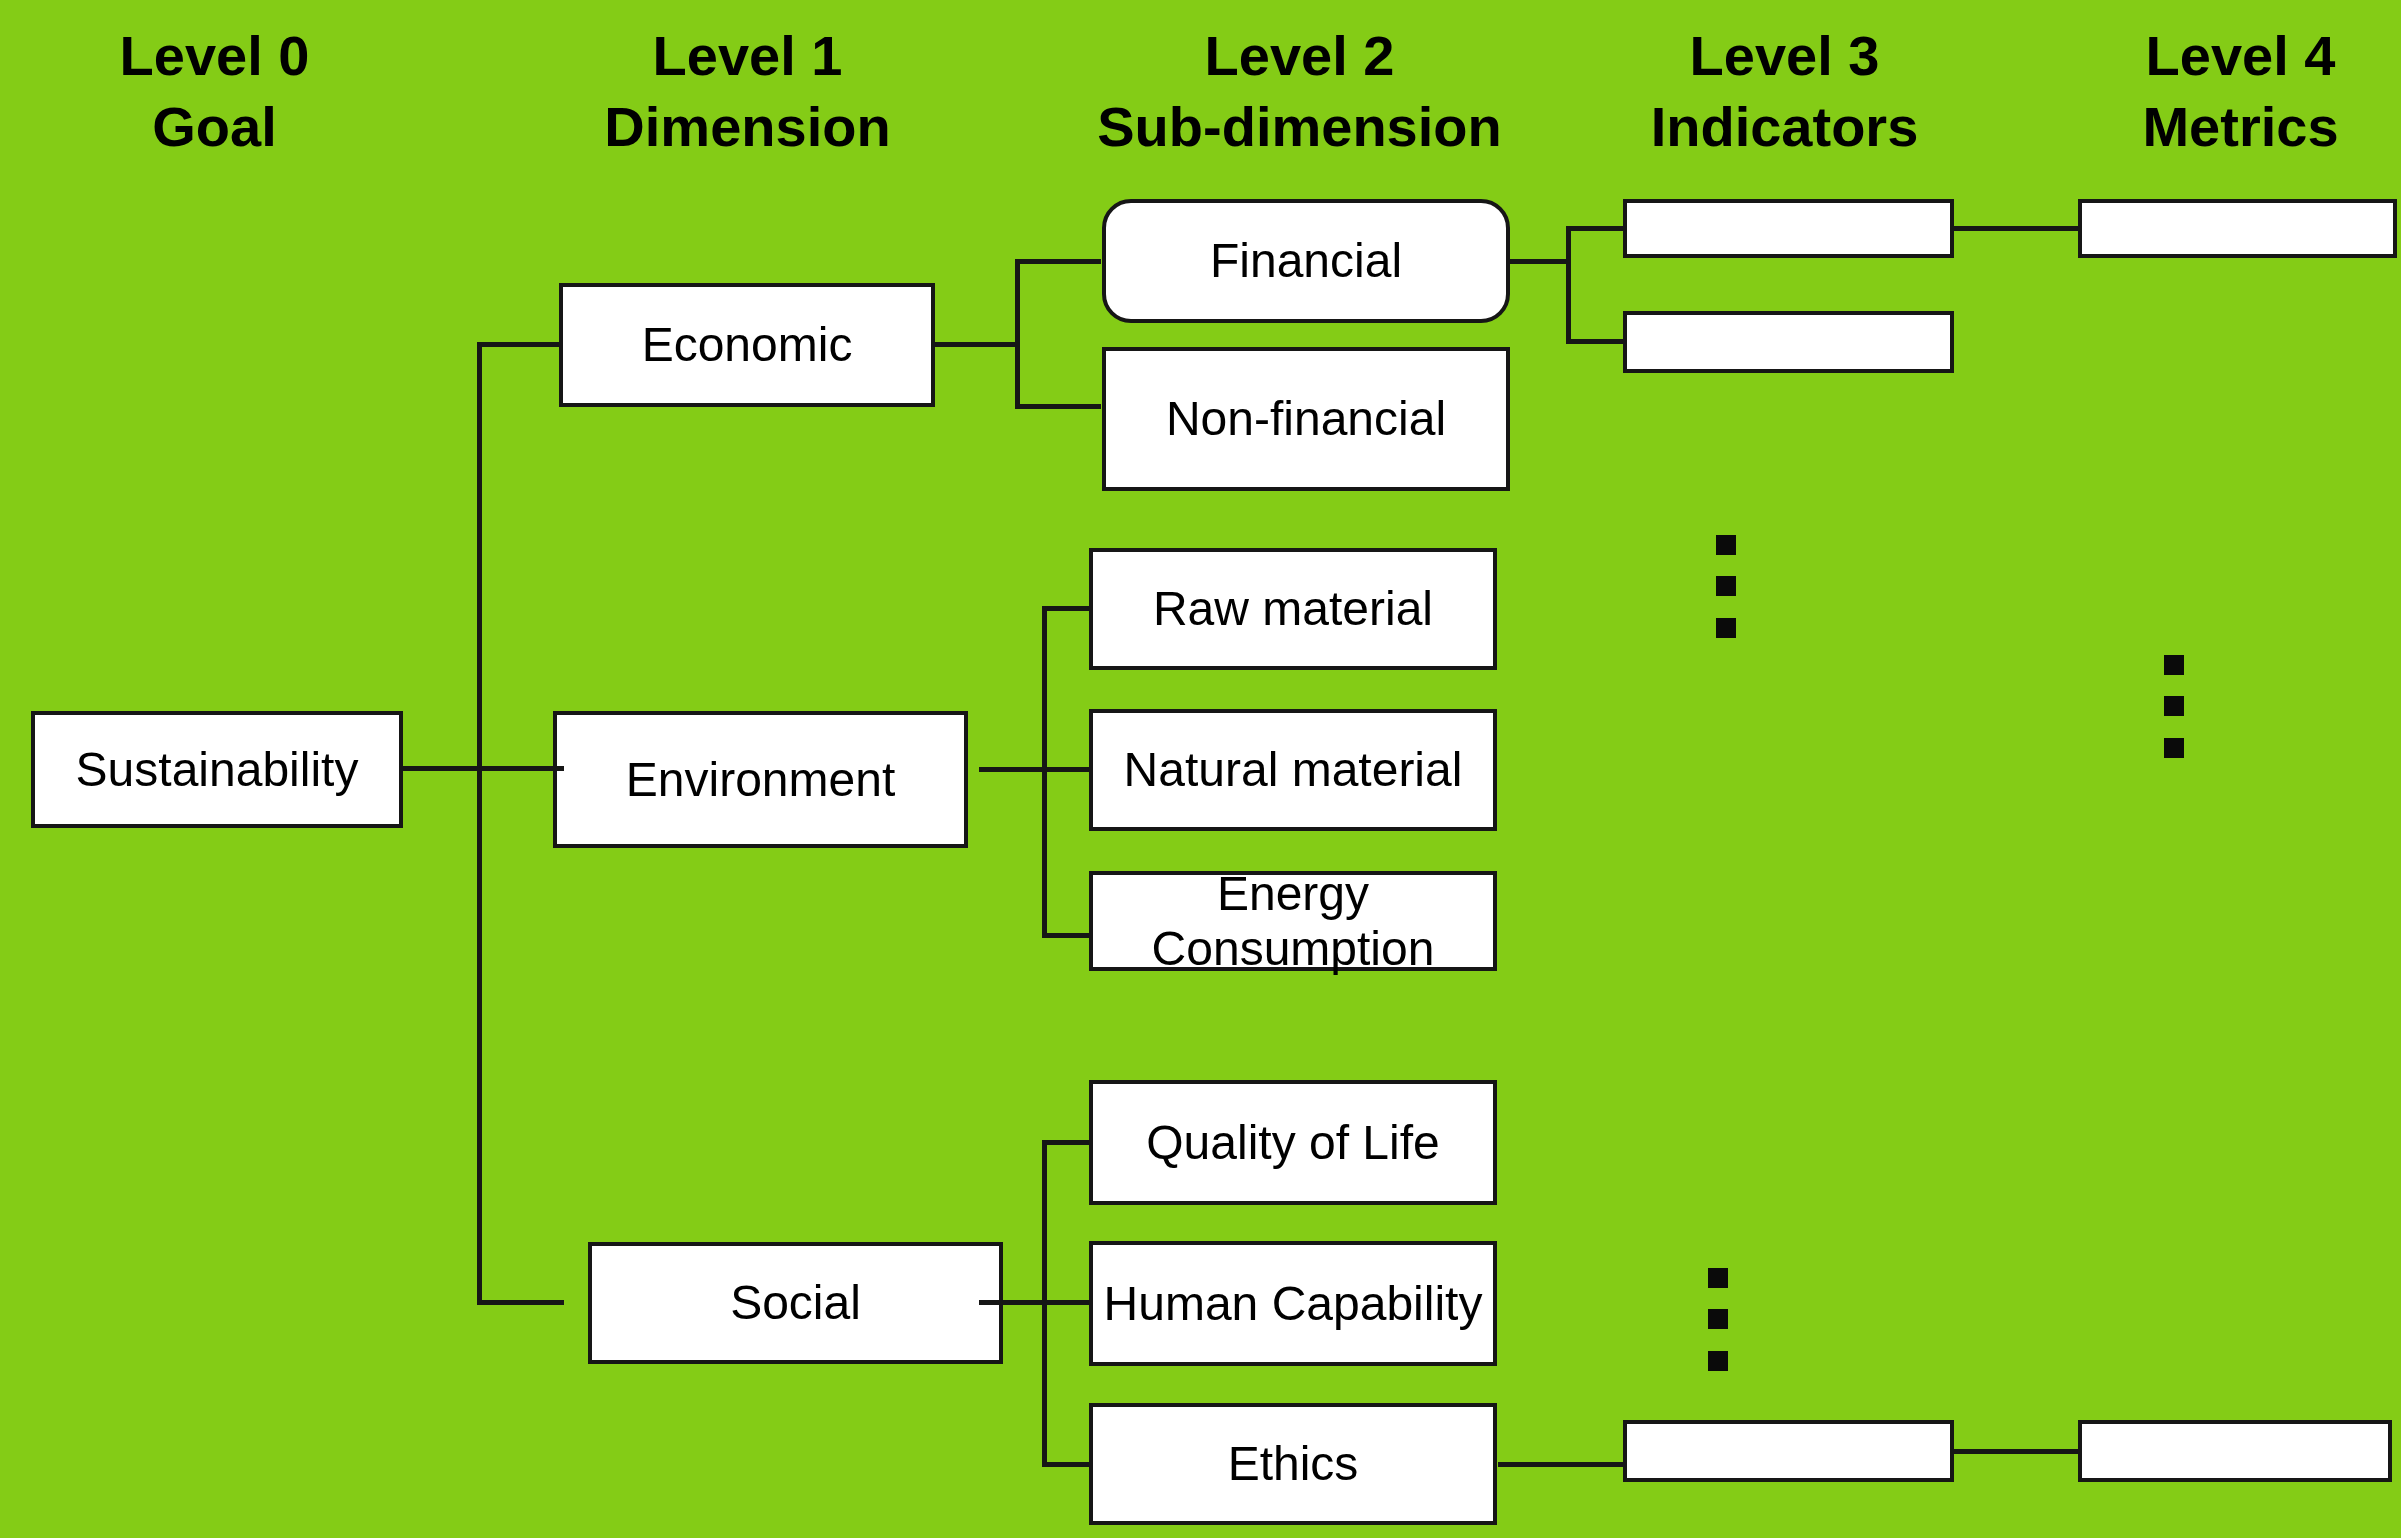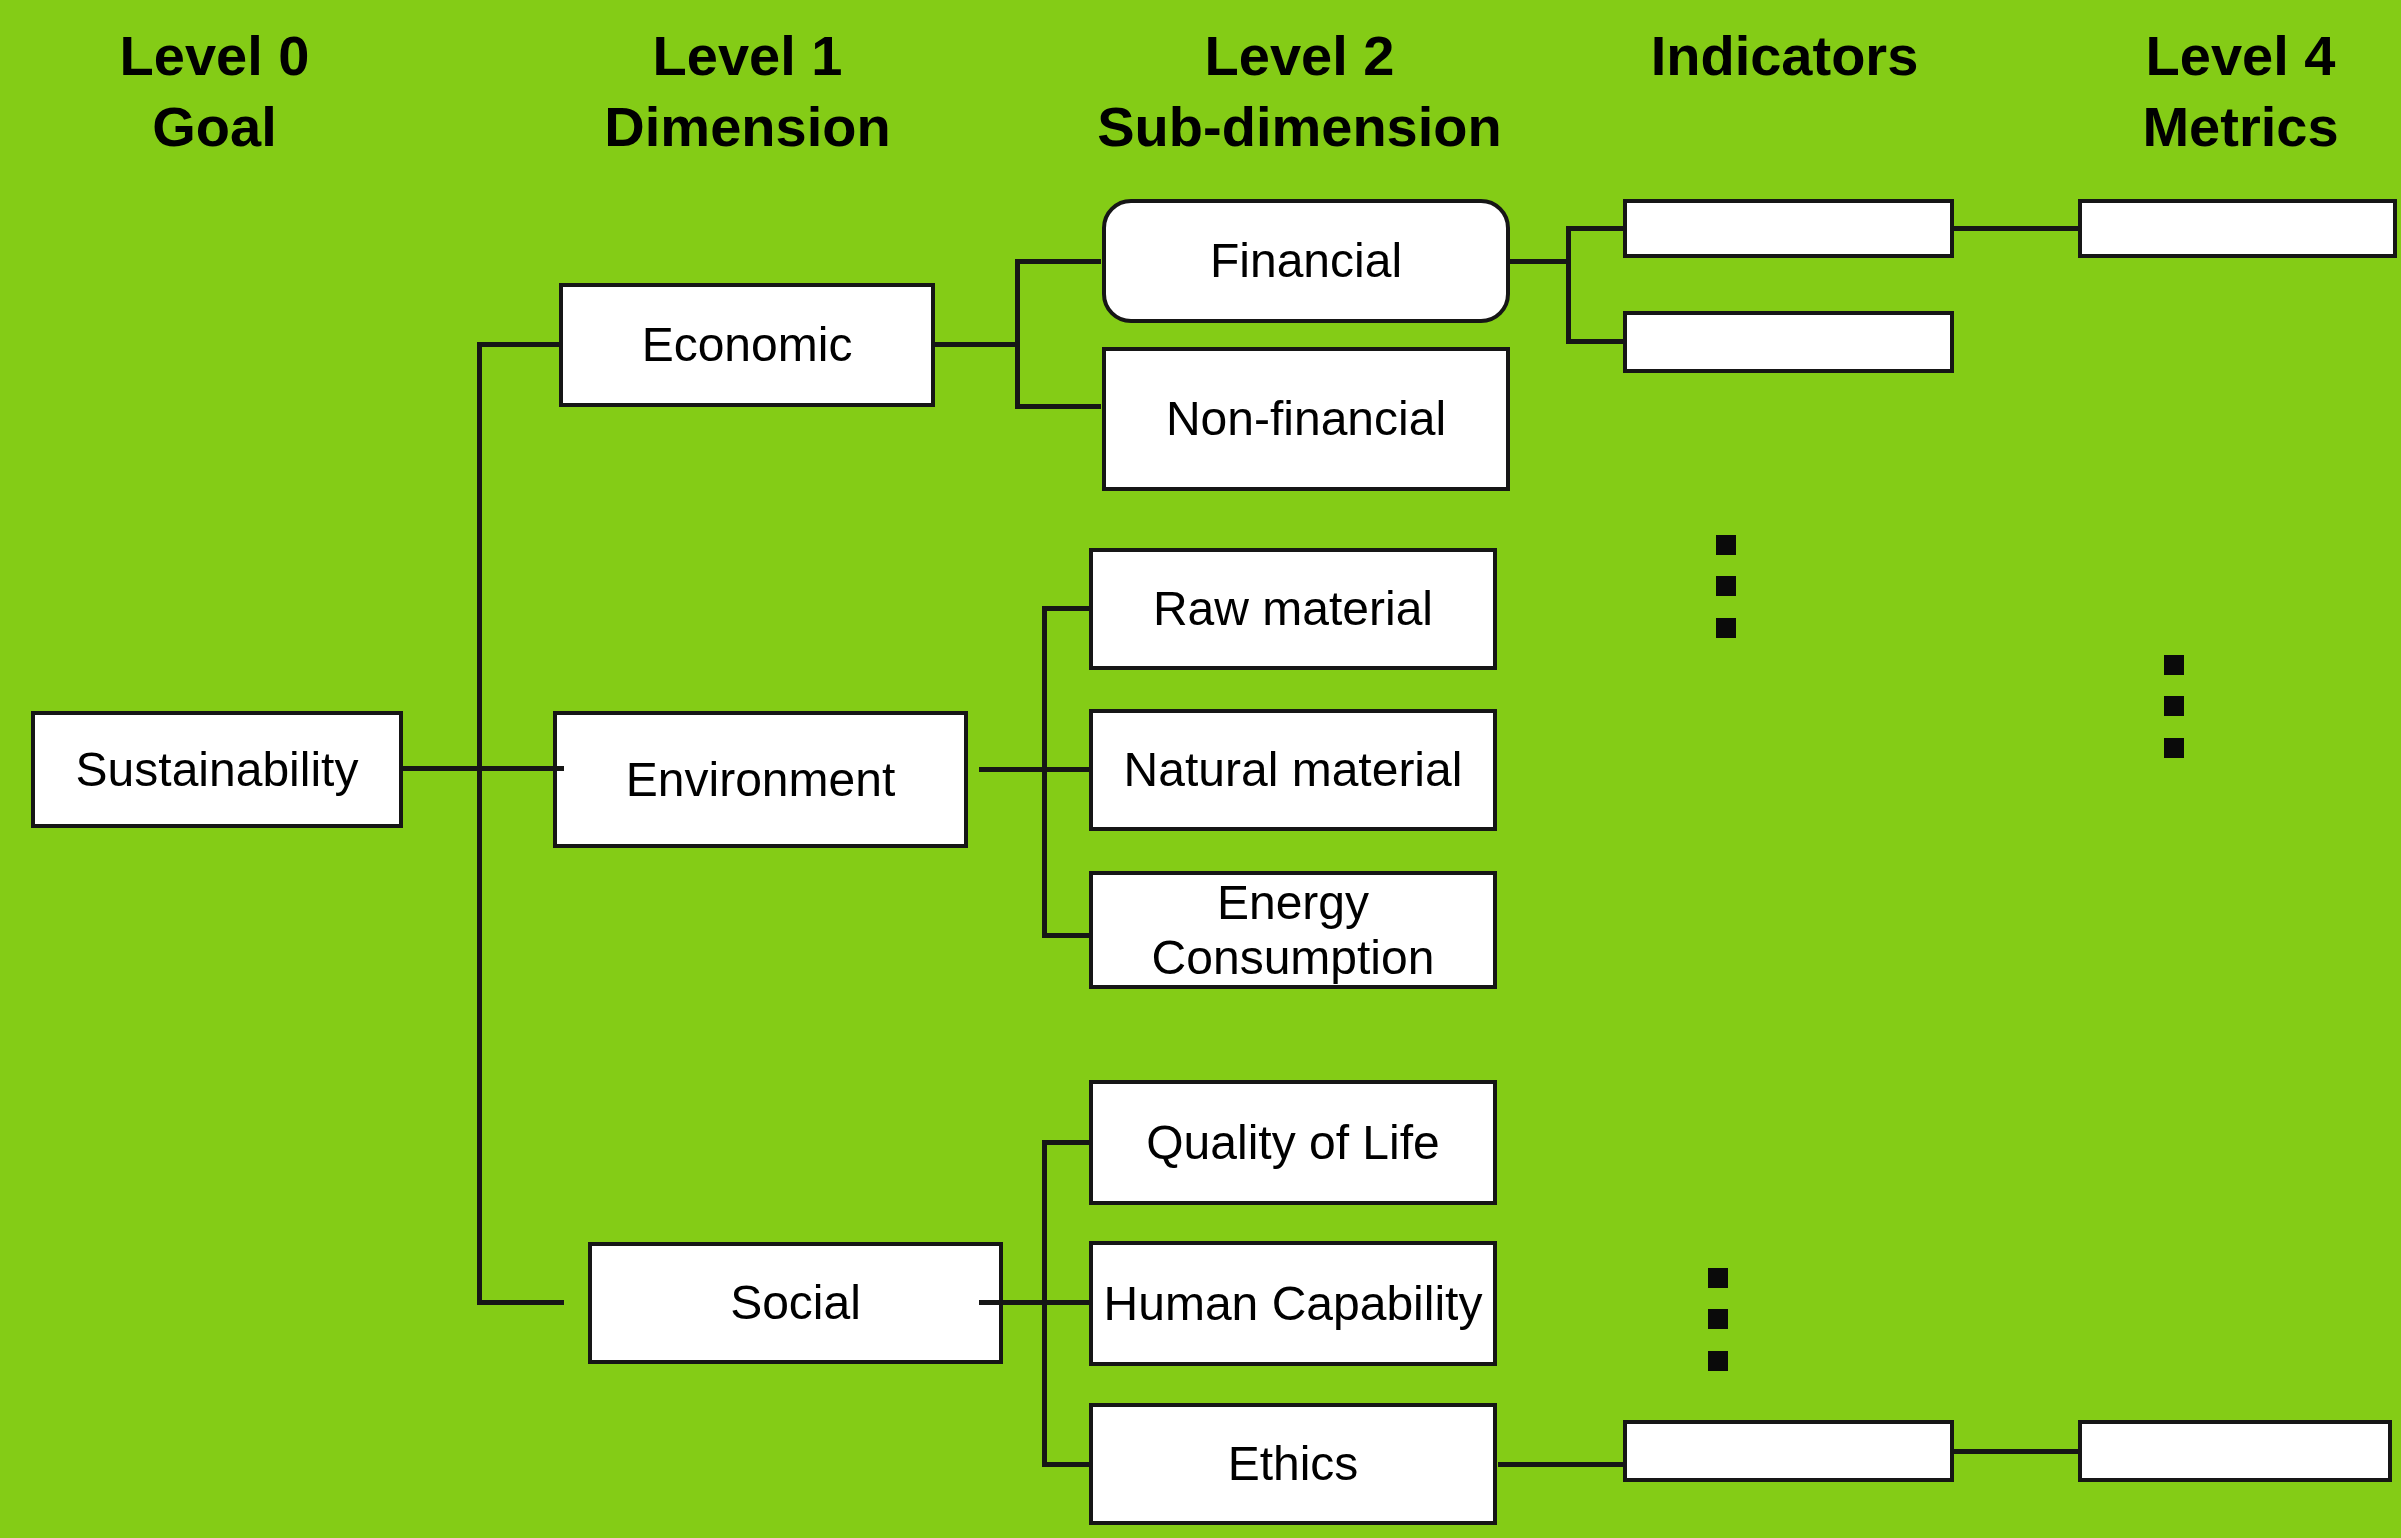--- a/index.html
+++ b/index.html
@@ -68,20 +68,21 @@
   </div>
   <div class="col-header" style="left:475px; top:19.5px; width:545px;">
     <div>Level 1</div>
     <div>Dimension</div>
   </div>
   <div class="col-header" style="left:1027px; top:19.5px; width:545px;">
     <div>Level 2</div>
     <div>Sub-dimension</div>
   </div>
   <div class="col-header" style="left:1512px; top:19.5px; width:545px;">
+    <div>Level 3</div>
     <div>Indicators</div>
   </div>
   <div class="col-header" style="left:1968px; top:19.5px; width:545px;">
     <div>Level 4</div>
     <div>Metrics</div>
   </div>
 
   <div class="node" style="left:31px; top:711px; width:372px; height:117px;">
     <span class="lbl">Sustainability</span>
   </div>
@@ -101,21 +102,21 @@
   </div>
   <div class="node" style="left:1102px; top:347px; width:408px; height:144px;">
     <span class="lbl">Non-financial</span>
   </div>
   <div class="node" style="left:1089px; top:548px; width:408px; height:122px;">
     <span class="lbl">Raw material</span>
   </div>
   <div class="node" style="left:1089px; top:709px; width:408px; height:122px;">
     <span class="lbl">Natural material</span>
   </div>
-  <div class="node" style="left:1089px; top:871px; width:408px; height:118px;">
+  <div class="node" style="left:1089px; top:871px; width:408px; height:100px;">
     <span class="lbl">Energy Consumption</span>
   </div>
   <div class="node" style="left:1089px; top:1080px; width:408px; height:125px;">
     <span class="lbl">Quality of Life</span>
   </div>
   <div class="node" style="left:1089px; top:1241px; width:408px; height:125px;">
     <span class="lbl">Human Capability</span>
   </div>
   <div class="node" style="left:1089px; top:1403px; width:408px; height:122px;">
     <span class="lbl">Ethics</span>

